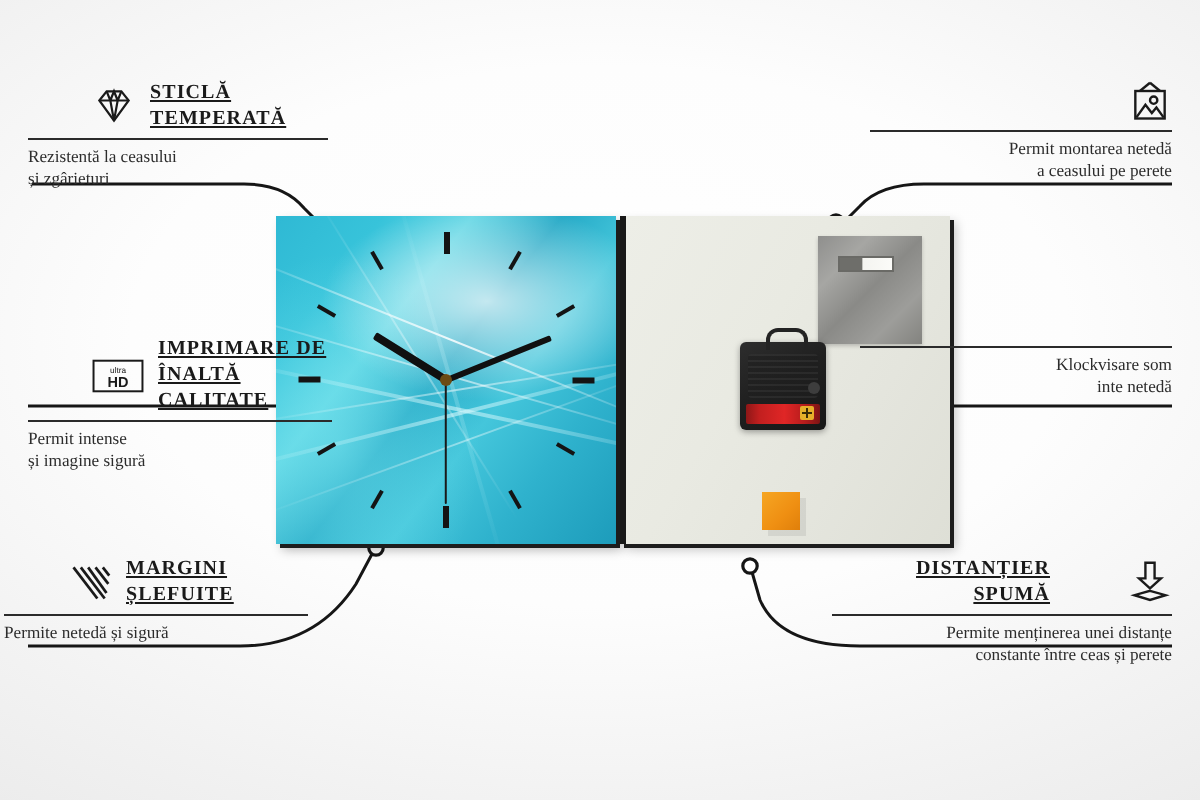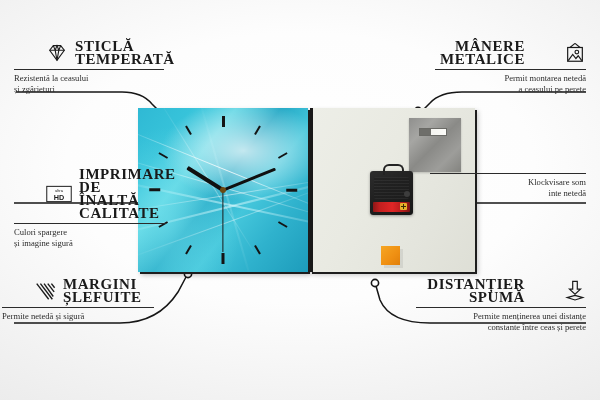--- a/index.html
+++ b/index.html
@@ -14,22 +14,22 @@
       radial-gradient(ellipse 520px 300px at 50% 42%, #ffffff 0%, #fdfdfd 45%, #f2f2f2 78%, #ebebeb 100%);
   }
   
   #wires{position:absolute;left:0;top:0;width:600px;height:400px;}
   
   .feat{position:absolute;}
   .feat .head{display:flex;align-items:center;gap:7px;}
   .feat.right .head{justify-content:flex-end;}
   .feat .ttl{
     font-family:"Liberation Serif", serif;
-    font-weight:bold;font-size:15px;letter-spacing:.55px;
-    color:#1a1a1a;line-height:13px;text-transform:uppercase;
+    font-weight:bold;font-size:10px;letter-spacing:.55px;
+    color:#1a1a1a;line-height:13px;text-transform:uppercase;text-decoration:underline;
   }
   .feat.left .ttl{text-align:left;}
   .feat.right .ttl{text-align:right;}
   .feat .rule{
     height:1px;background:#2b2b2b;margin:3px 0 3px 0;width:100%;
   }
   .feat .sub{
     font-family:"Liberation Serif", serif;
     font-size:8.6px;color:#2c2c2c;line-height:10.5px;
   }
@@ -213,21 +213,21 @@
           <text x="17" y="19.5" font-family="Liberation Sans, sans-serif" font-size="9.5" font-weight="bold" fill="#1a1a1a" text-anchor="middle">HD</text>
         </svg>
       </span>
       <span class="ttl">
         <span>IMPRIMARE DE</span><br>
         <span>ÎNALTĂ CALITATE</span>
       </span>
     </div>
     <div class="rule"></div>
     <div class="sub">
-      <span>Culori spargere</span><br>
+      <span>Permit intense</span><br>
       <span>și imagine sigură</span>
     </div>
   </div>
 
   <div class="feat left" id="f-edges">
     <div class="head">
       <span class="ico">
         <svg viewBox="0 0 24 24" stroke="#1a1a1a" stroke-width="1.5" fill="none">
           <path d="M3 4 L16 21"></path>
             <path d="M7 4 L20 21"></path>
@@ -242,24 +242,20 @@
       </span>
     </div>
     <div class="rule"></div>
     <div class="sub">
       <span>Permite netedă și sigură</span>
     </div>
   </div>
 
   <div class="feat right" id="f-handles">
     <div class="head">
-      <span class="ttl">
-        <span>MÂNERE</span><br>
-        <span>METALICE</span>
-      </span>
       <span class="ico">
         <svg viewBox="0 0 24 24" fill="none" stroke="#1a1a1a" stroke-width="1.3">
           <path d="M12 1.5 L6.5 6"></path>
             <path d="M12 1.5 L17.5 6"></path>
           <rect x="4" y="6" width="16" height="15"></rect>
           <circle cx="14" cy="11" r="2"></circle>
           <path d="M4.6 20.4 L9.5 13.5 L13 18 L15.5 15 L19.4 20.4"></path>
         </svg>
       </span>
     </div>

